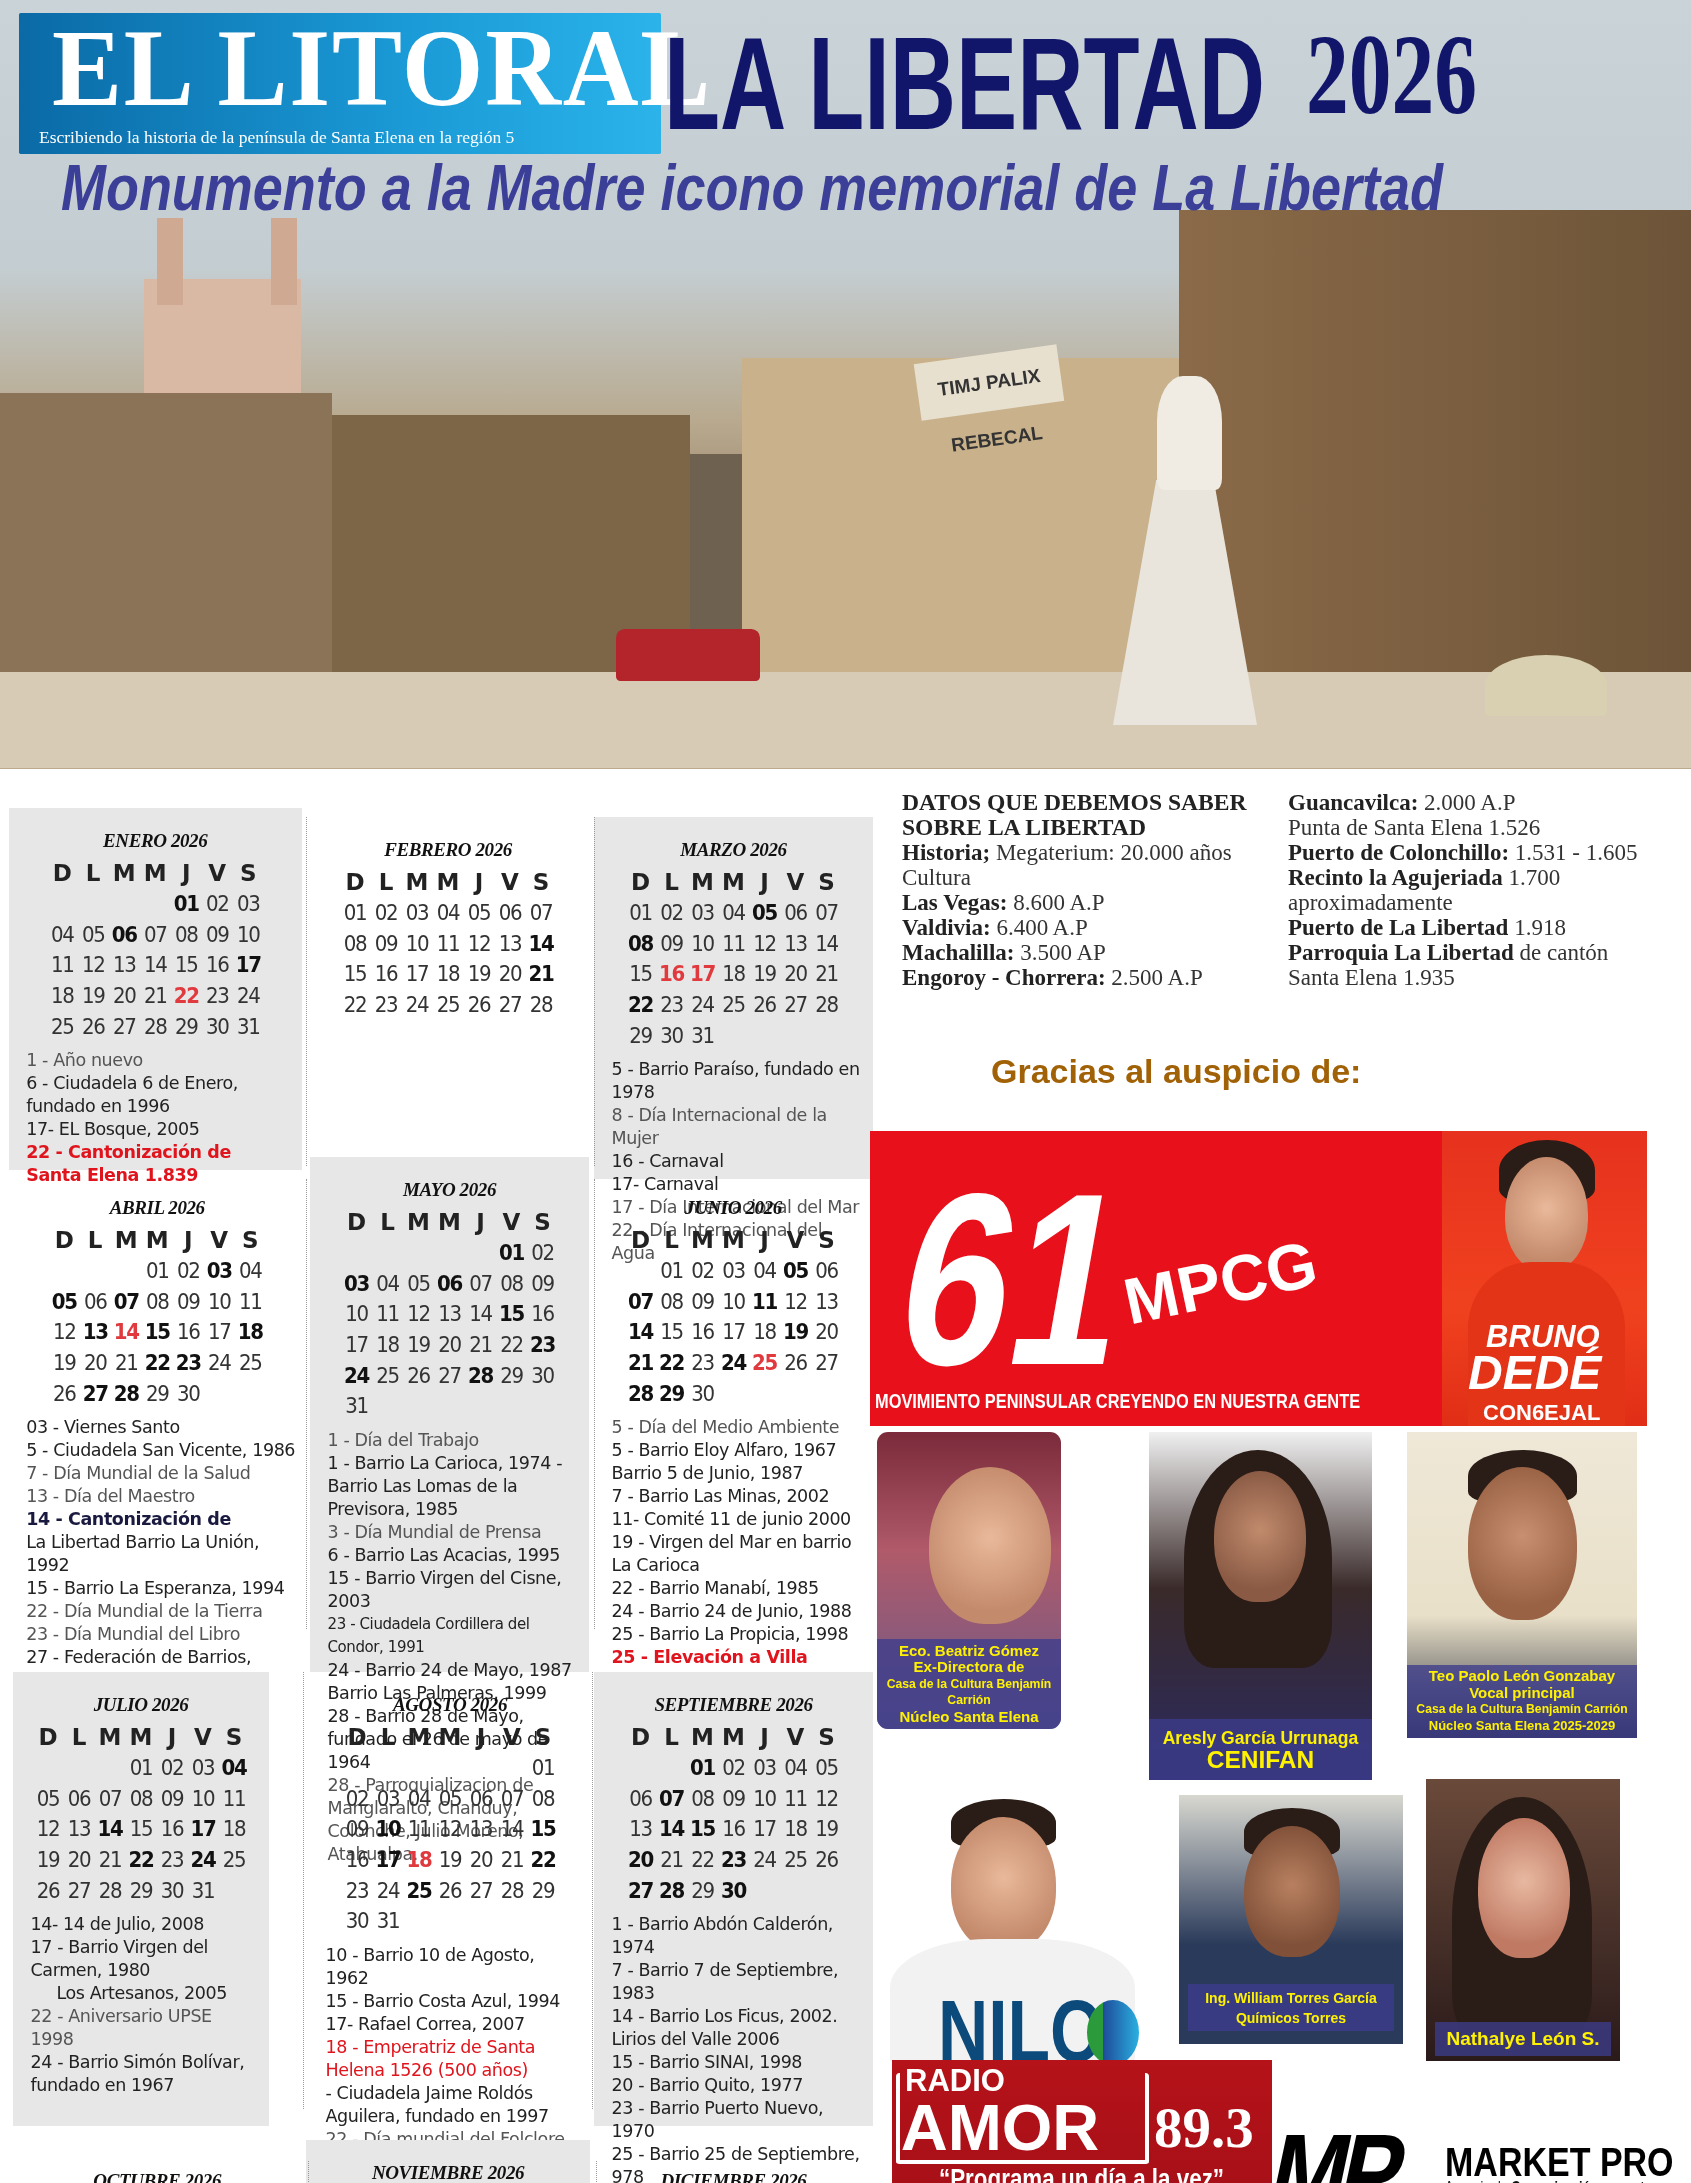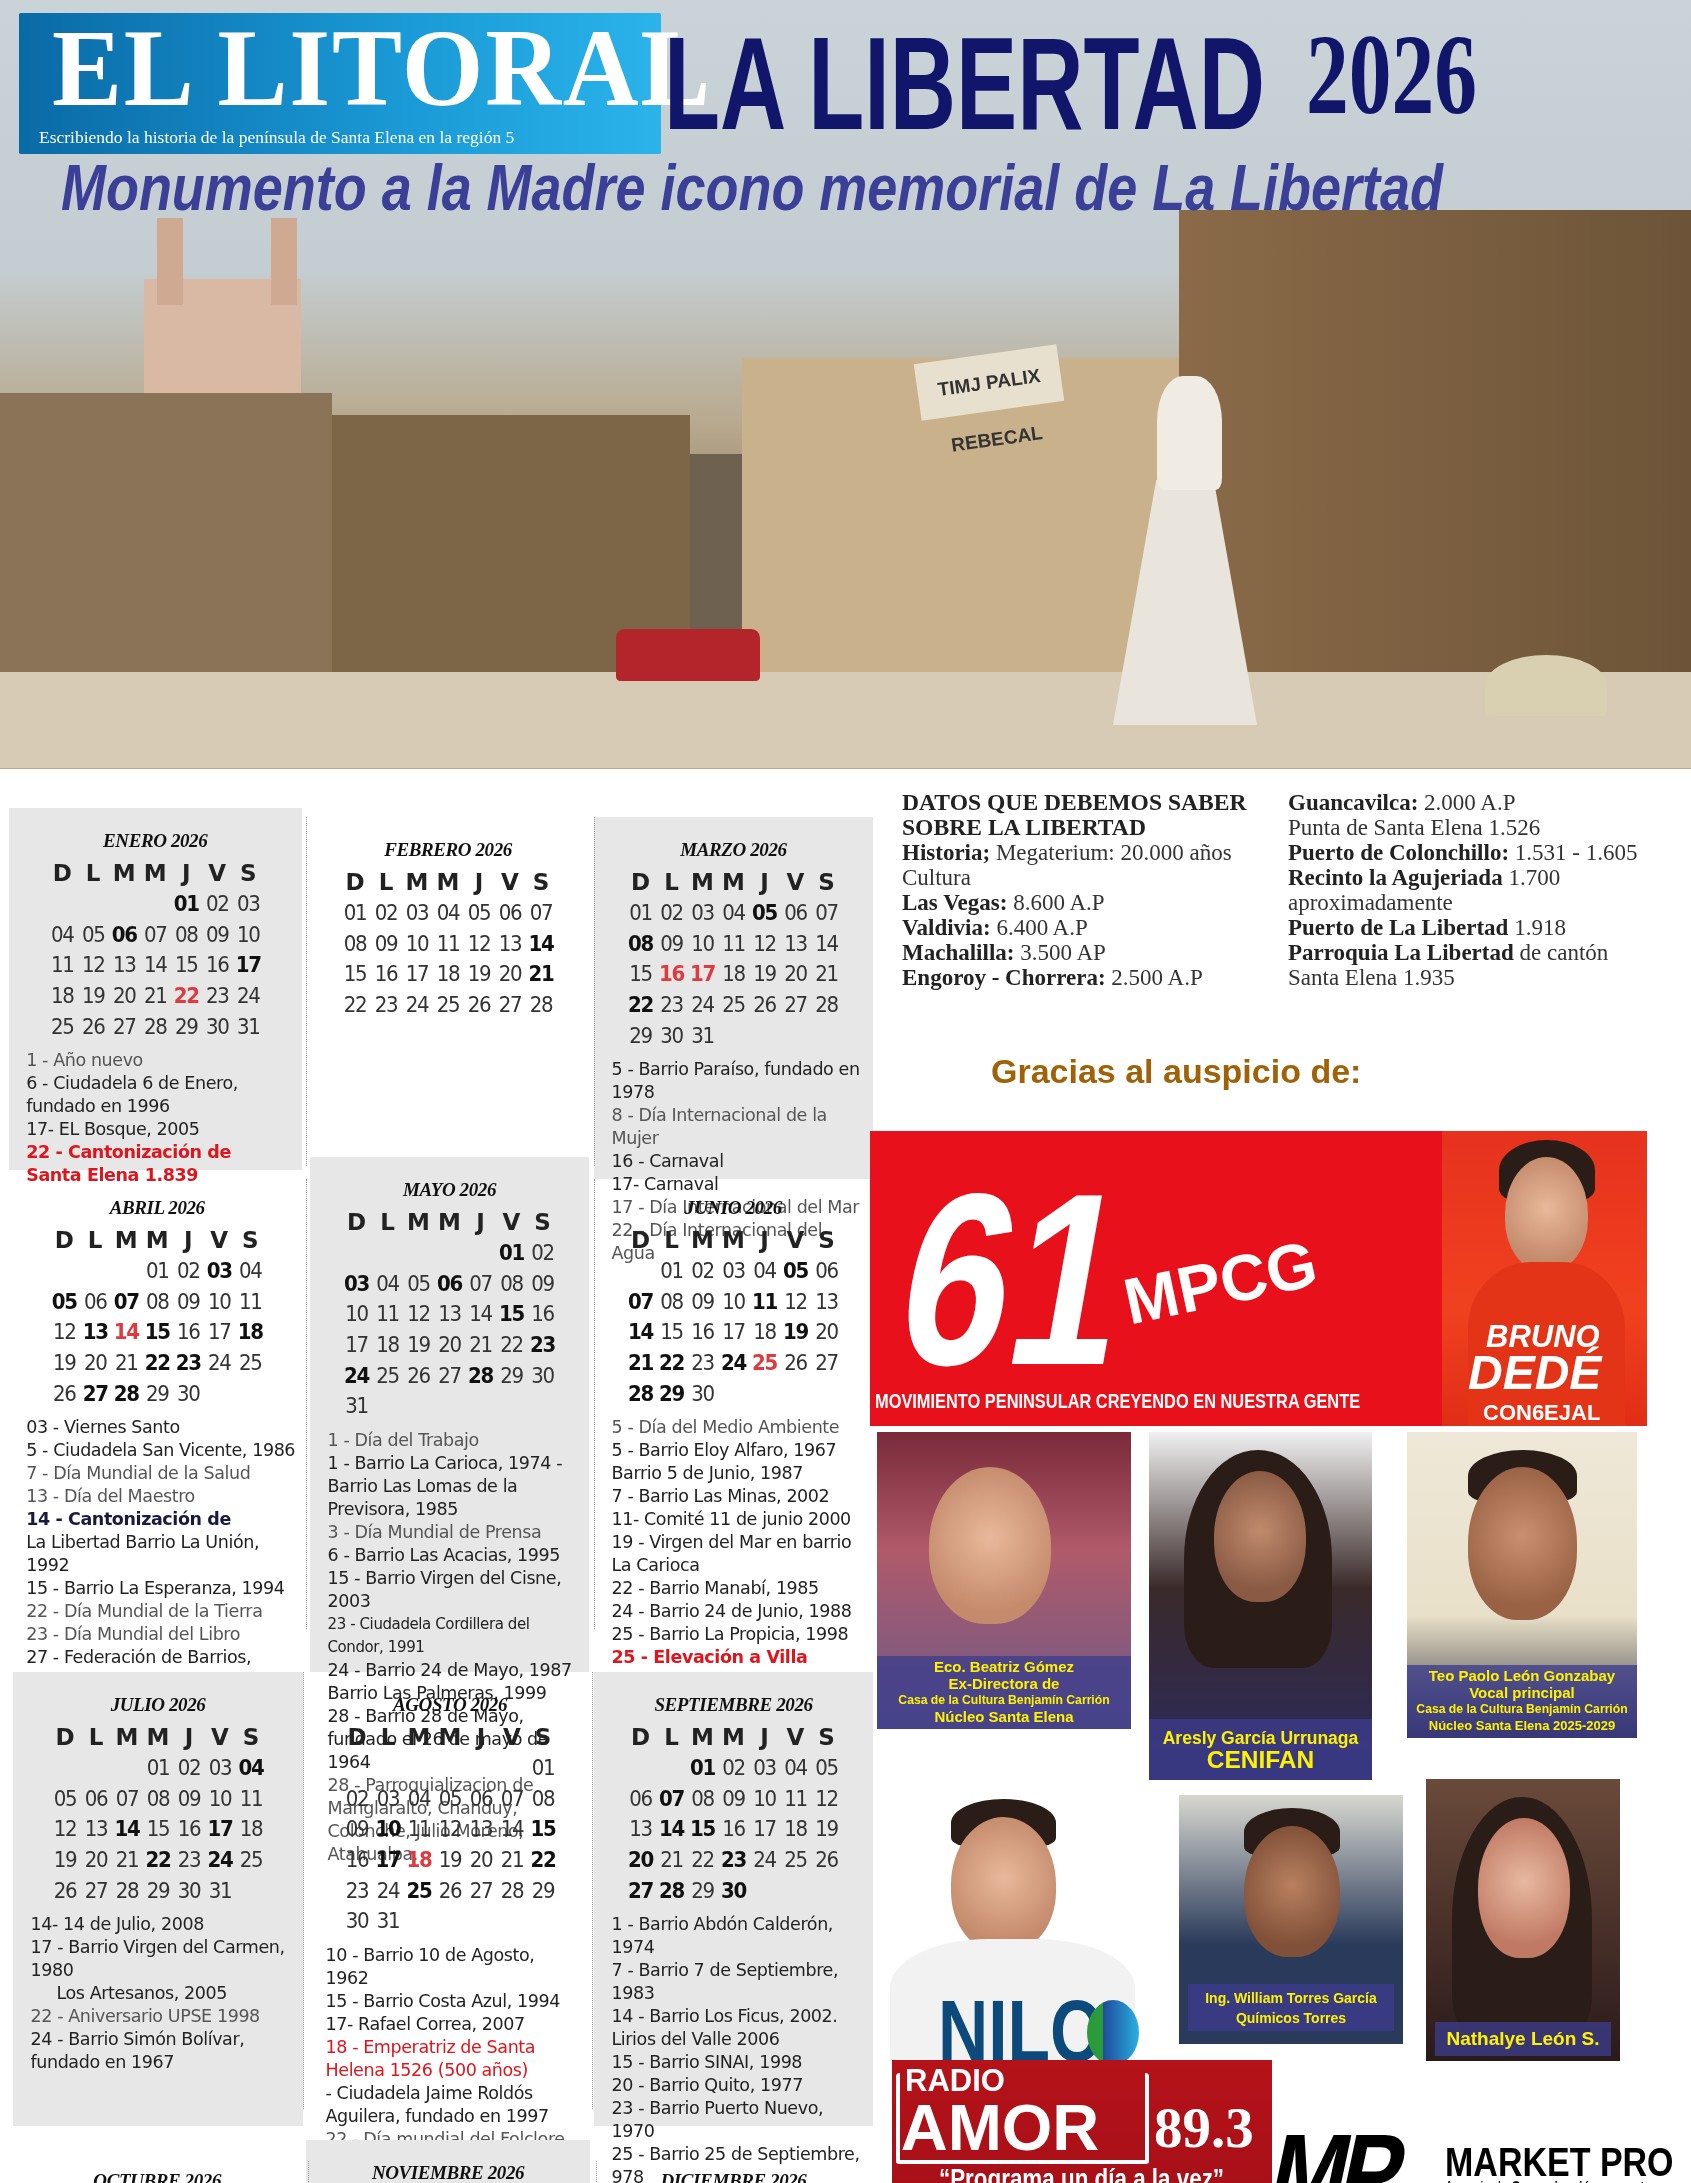--- a/index.html
+++ b/index.html
@@ -420,21 +420,21 @@
         <div>7 - Barrio Las Minas,  2002</div>
         <div>11- Comité 11 de junio  2000</div>
         <div>19 - Virgen del Mar en barrio La Carioca</div>
         <div>22 - Barrio Manabí, 1985</div>
         <div>24 - Barrio 24 de Junio, 1988</div>
         <div>25 - Barrio La Propicia, 1998</div>
         <div class="red">25 - Elevación a Villa Santa Elena 1824 (202 años)</div>
         <div>29 - Barrio UNE, 2001</div>
       </div>
     </div>
-    <div class="month gray" style="left: 13px; top: 1672px; width: 290px; height: 454px;">
+    <div class="month gray" style="left: 13px; top: 1672px; width: 256px; height: 454px;">
       <div class="mtitle">JULIO 2026</div>
       <div class="dow">
         <span>D</span>
         <span>L</span>
         <span>M</span>
         <span>M</span>
         <span>J</span>
         <span>V</span>
         <span>S</span>
       </div>
@@ -649,21 +649,21 @@
 </div>
 <div id="bruno" class="abs">
   <div class="hair" style="left:57px;top:8.7px;width:96px;height:61px;"></div>
   <div class="face" style="left:63px;top:26px;width:83px;height:114px;"></div>
   <div class="abs" style="left:26px;top:131px;width:157px;height:166px;background:#e33417;border-radius:40% 40% 0 0;"></div>
   <div id="bruno-name1" class="abs">BRUNO</div>
   <div id="bruno-name2" class="abs">DEDÉ</div>
   <div id="bruno-role" class="abs">CON6EJAL</div>
 </div>
 
-<div class="card" style="left:877px;top:1432px;width:254px;height:297px;background:linear-gradient(180deg,#7a2a3a,#b05a6a 40%,#6a5a8a);">
+<div class="card" style="left:877px;top:1432px;width:184px;height:297px;background:linear-gradient(180deg,#7a2a3a,#b05a6a 40%,#6a5a8a);border-radius:11px;">
   <div class="face" style="left:52px;top:35px;width:122px;height:157px;"></div>
   <div class="label">
       <div>Eco. Beatriz Gómez</div>
       <div>Ex-Directora de</div>
       <div style="font-size:12.2px">Casa de la Cultura Benjamín Carrión</div>
       <div>Núcleo Santa Elena</div>
     </div>
 </div>
 <div class="card" style="left:1149px;top:1432px;width:223px;height:348px;background:linear-gradient(180deg,#f0f0f0 0%,#3a2a2a 45%,#2a2a60);">
   <div class="hair" style="left:35px;top:17.5px;width:148px;height:218px;"></div>

